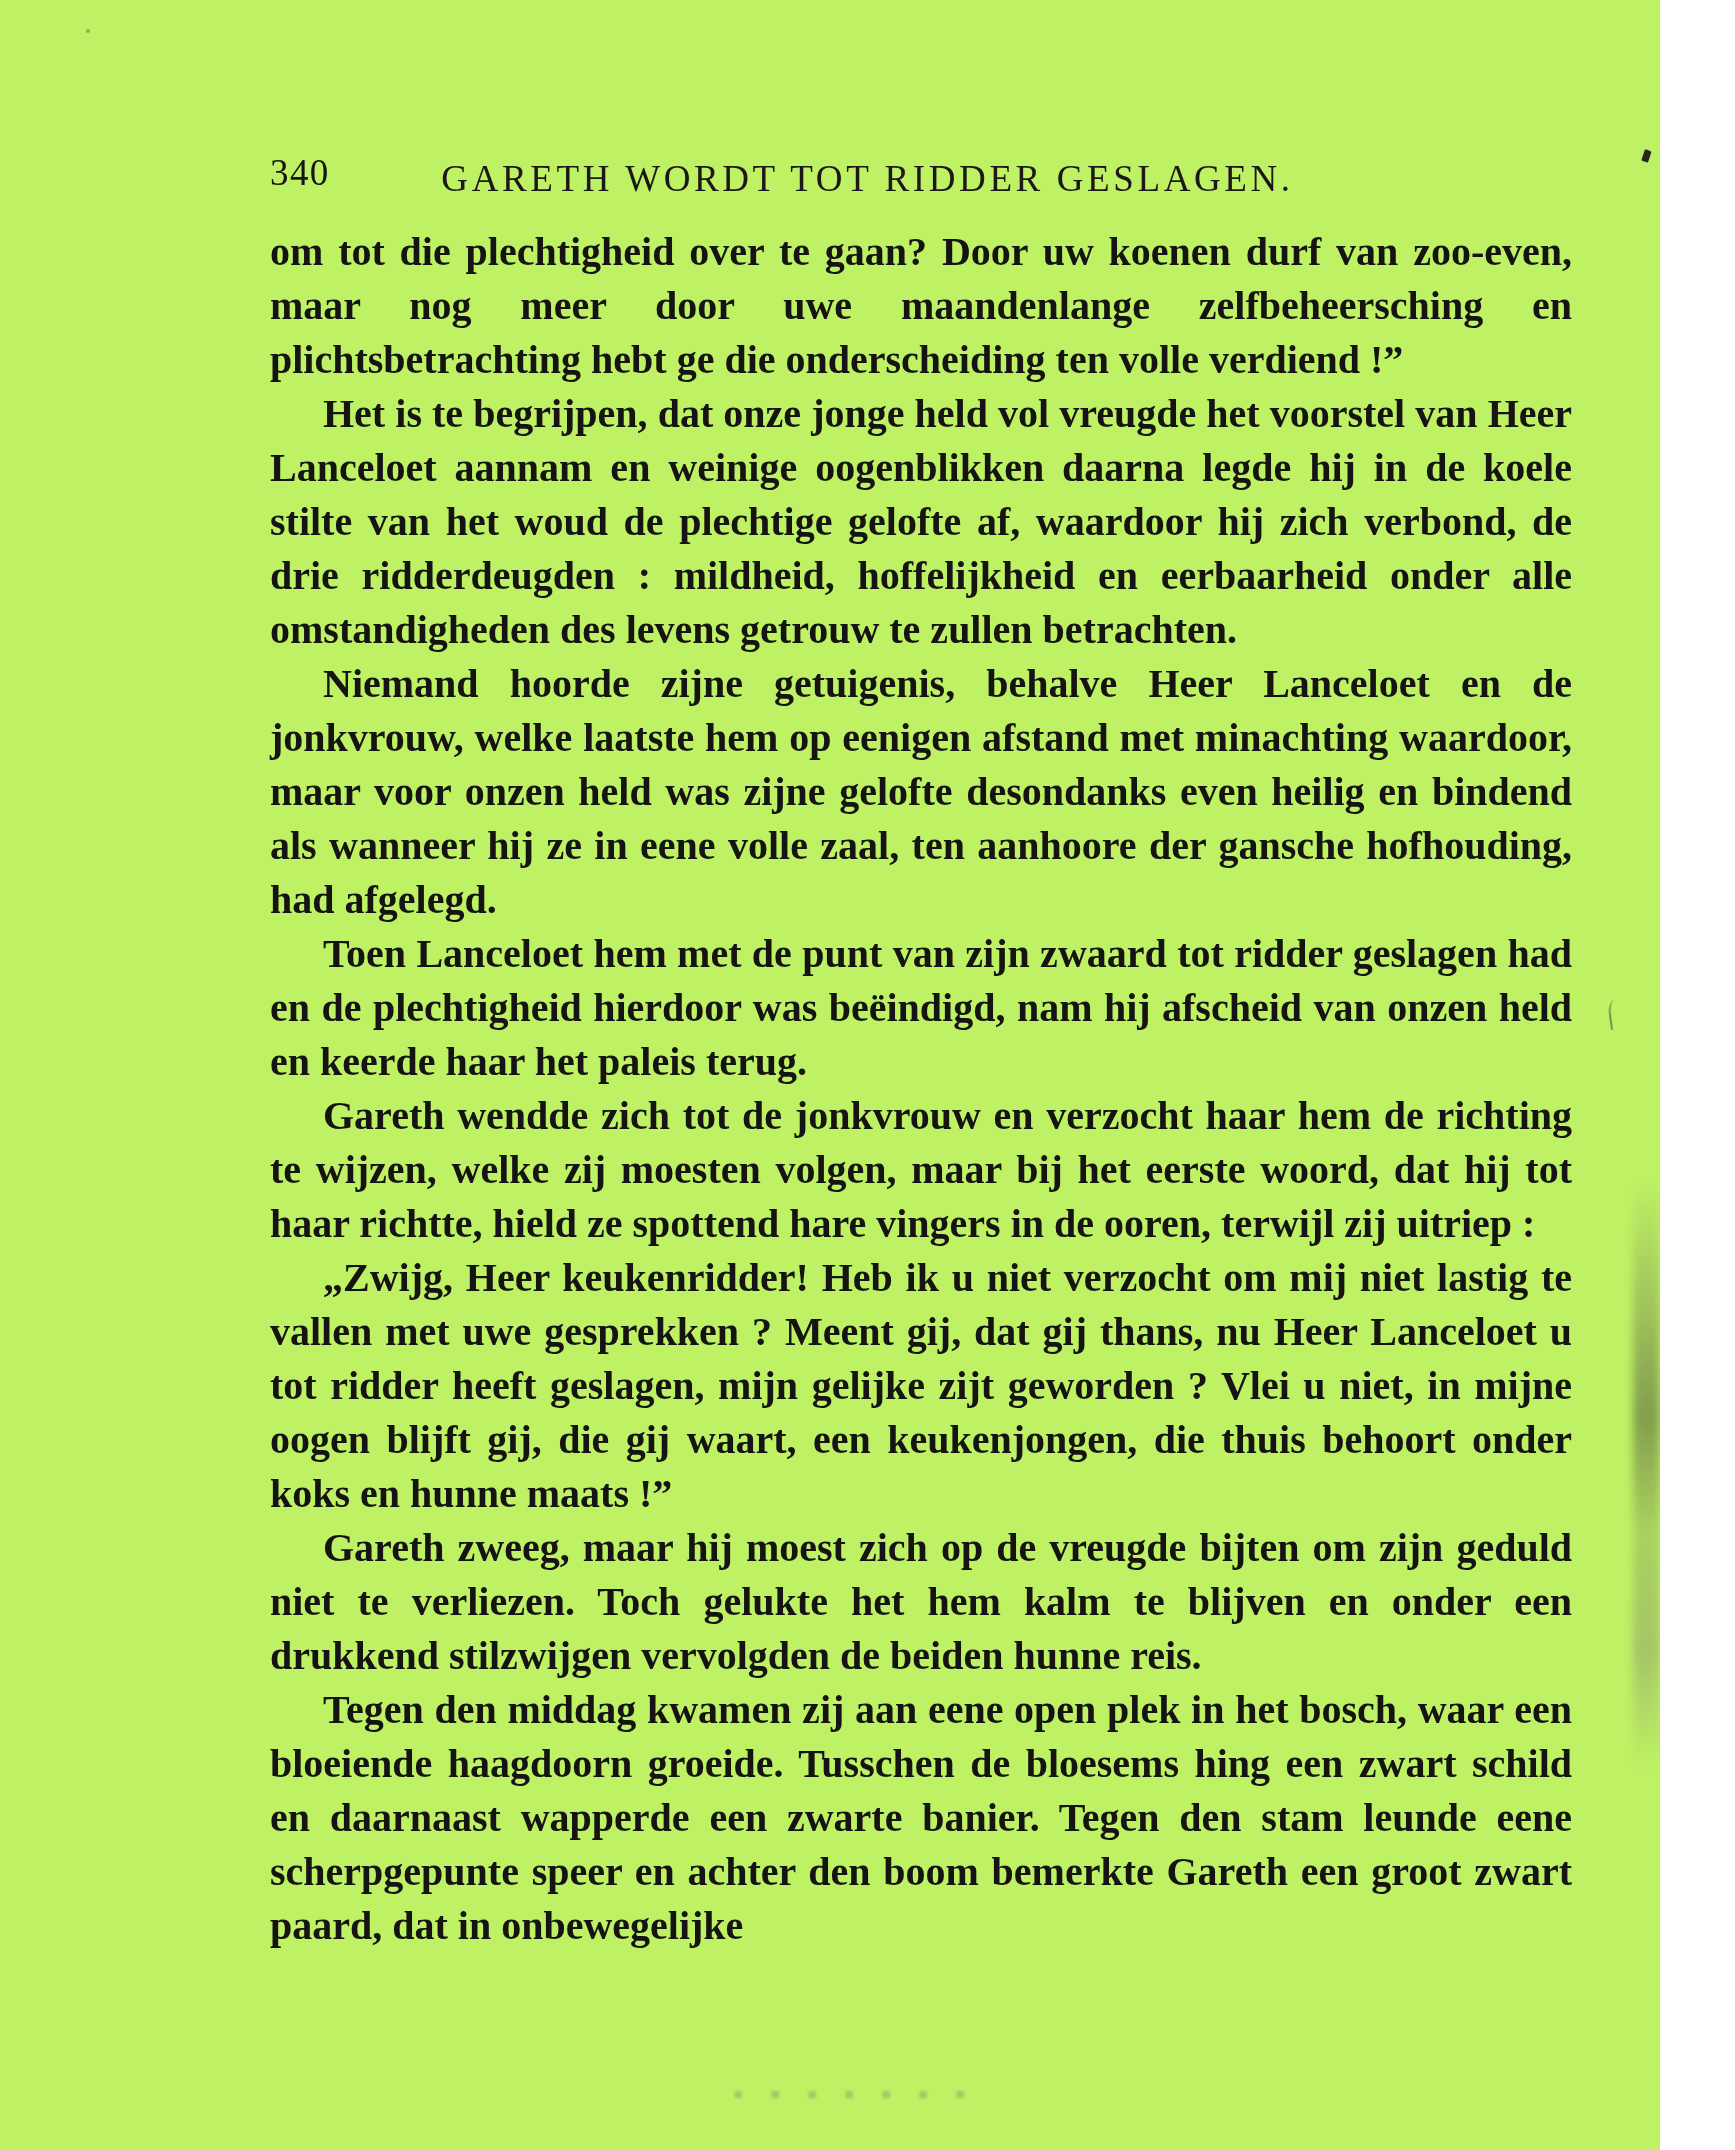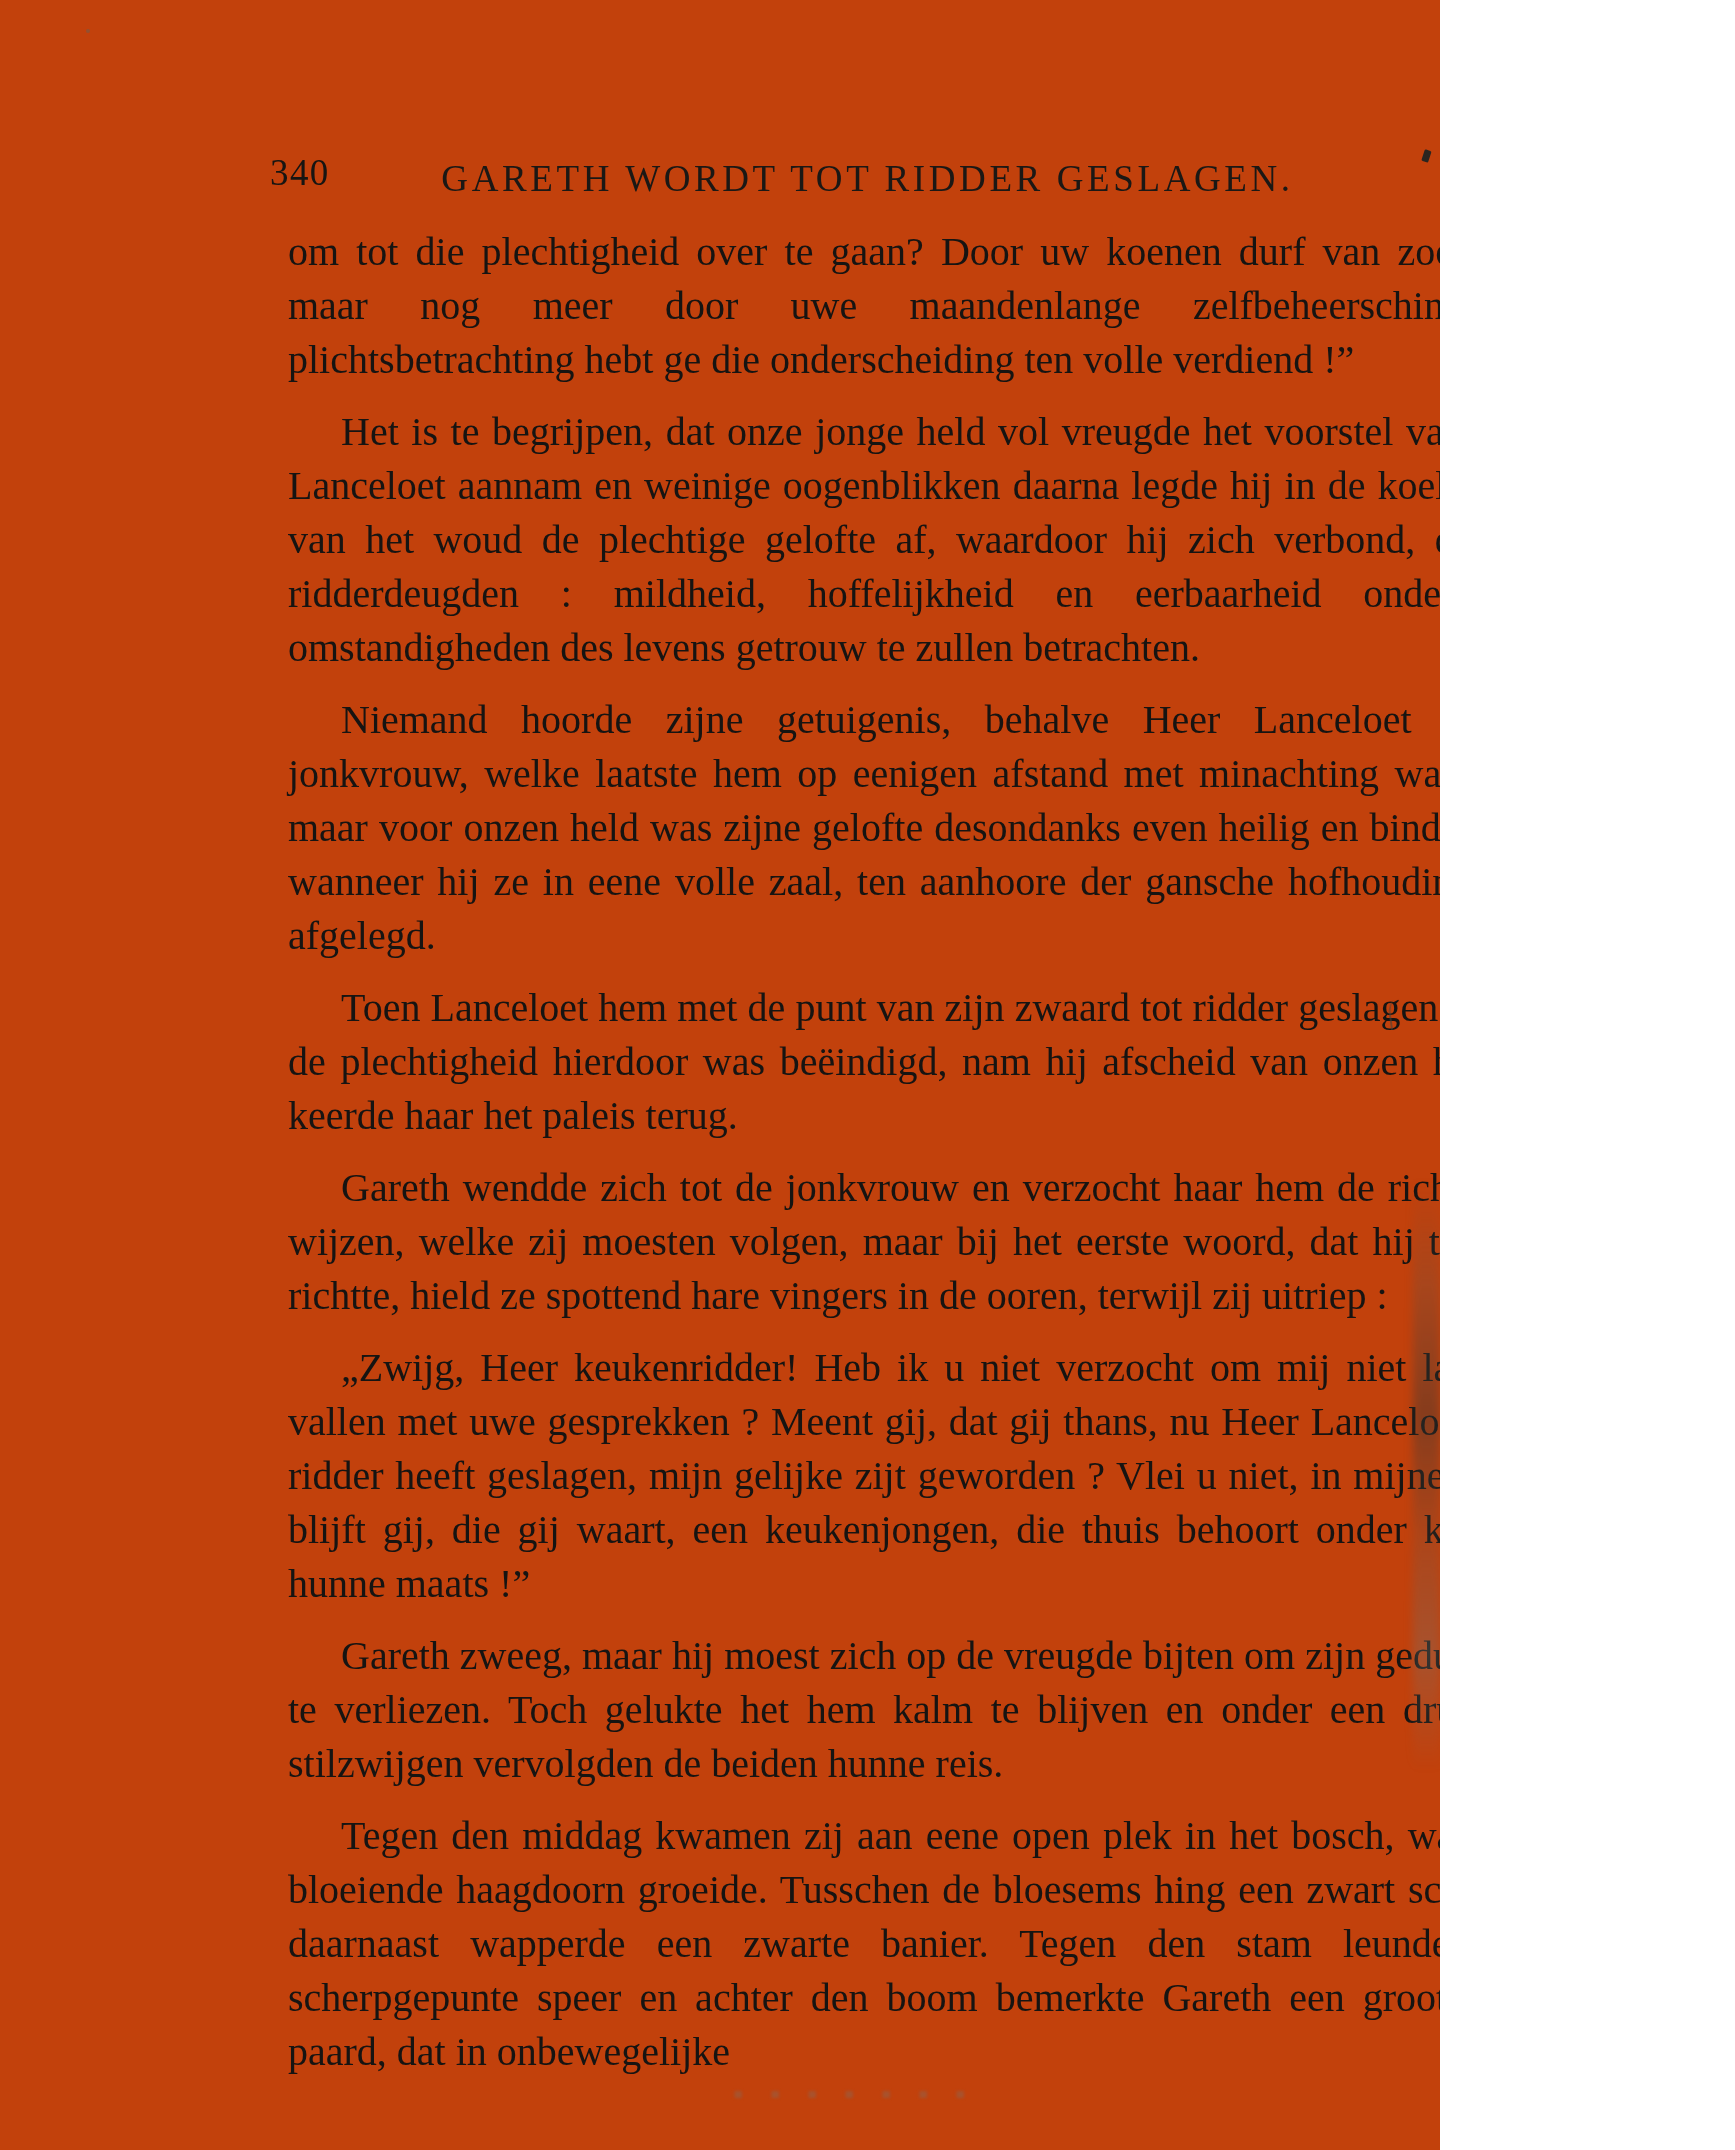--- a/index.html
+++ b/index.html
@@ -2,23 +2,23 @@
 <html lang="nl" style="font-size:11.5px"><head>
 <meta charset="utf-8">
 <style>
   html, body {
     margin: 0;
     padding: 0;
     background: #ffffff;
   }
   .page {
     position: relative;
-    width: 1440px;
+    width: 1660px;
     height: 2151px;
-    background: #c2410c;
+    background: #bef264;
     overflow: hidden;
     font-family: "Liberation Serif", "DejaVu Serif", serif;
     color: #161412;
   }
   .content {
     position: absolute;
     left: 270px;
     top: 147px;
     width: 1302px;
   }
@@ -40,26 +40,27 @@
     left: 94px;
     right: 201px;
     top: 10px;
     text-align: center;
     font-size: 37px;
     letter-spacing: 3.6px;
     white-space: nowrap;
     color: #1b1815;
   }
   .body-text p {
-    margin: 18px;
+    margin: 0;
     font-size: 40px;
     line-height: 54px;
     text-align: justify;
     text-indent: 53px;
     color: #161412;
+    font-weight: bold;
   }
   .body-text p.no-indent {
     text-indent: 0;
   }
   
   .artifact {
     position: absolute;
     pointer-events: none;
   }
   .artifact-tick {

